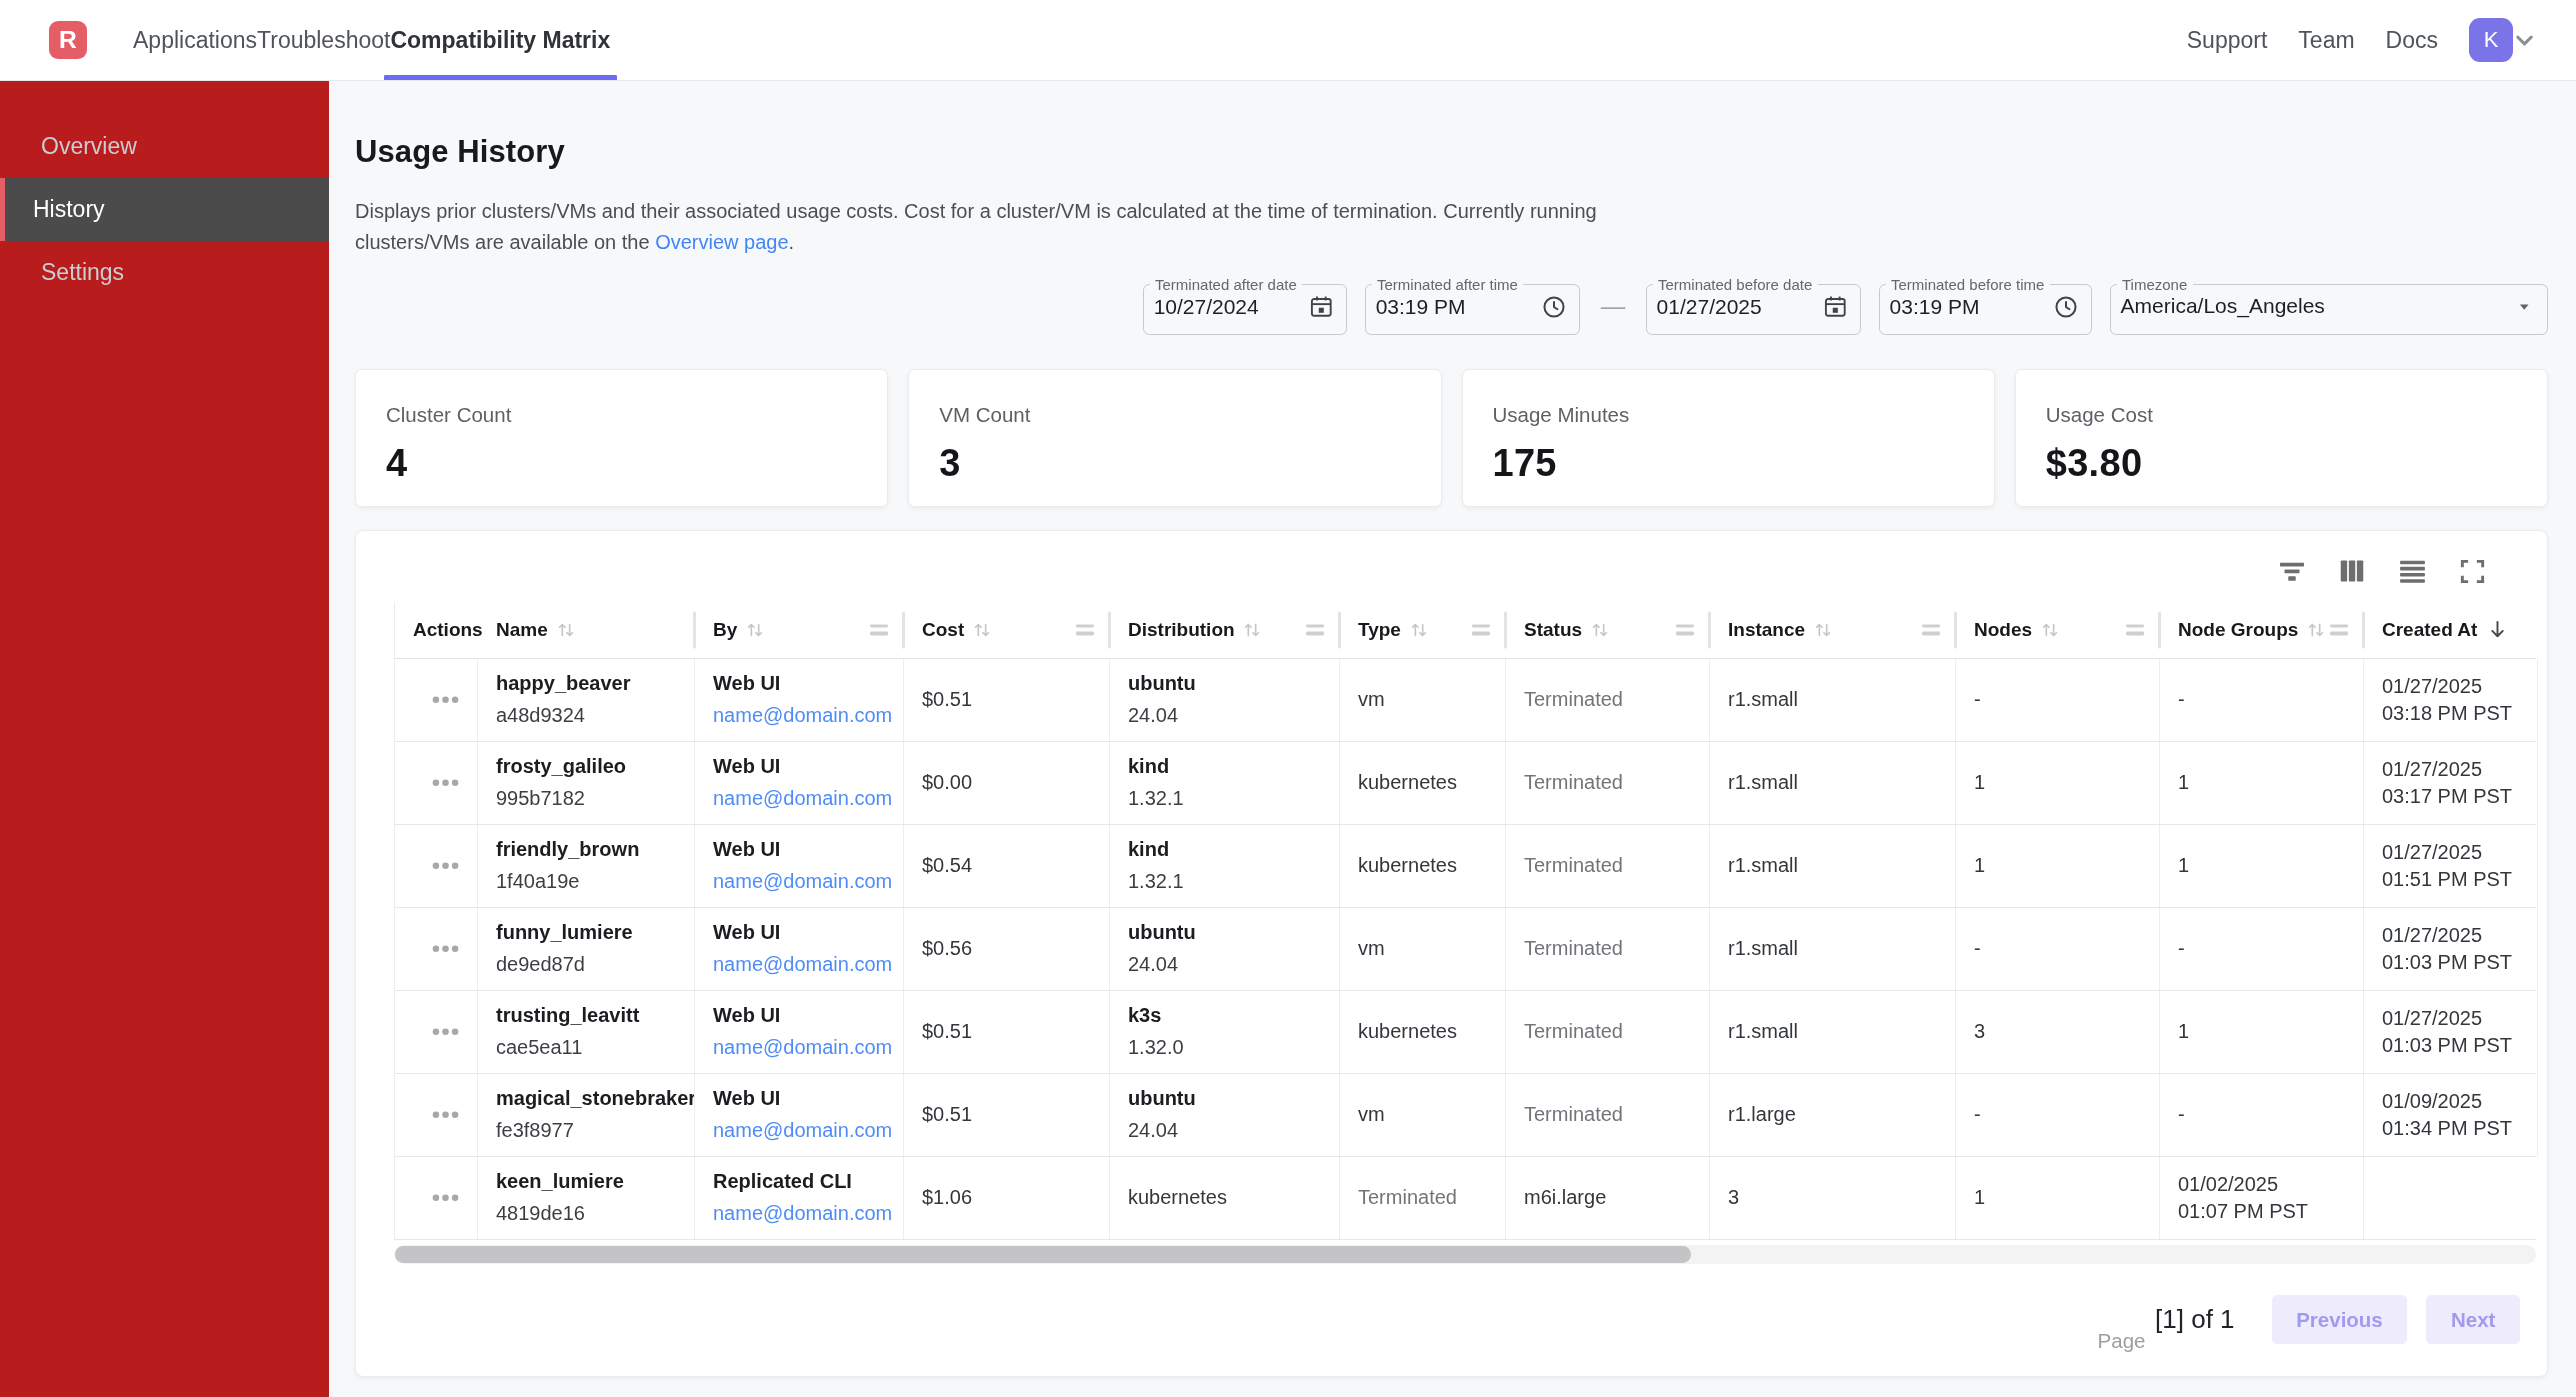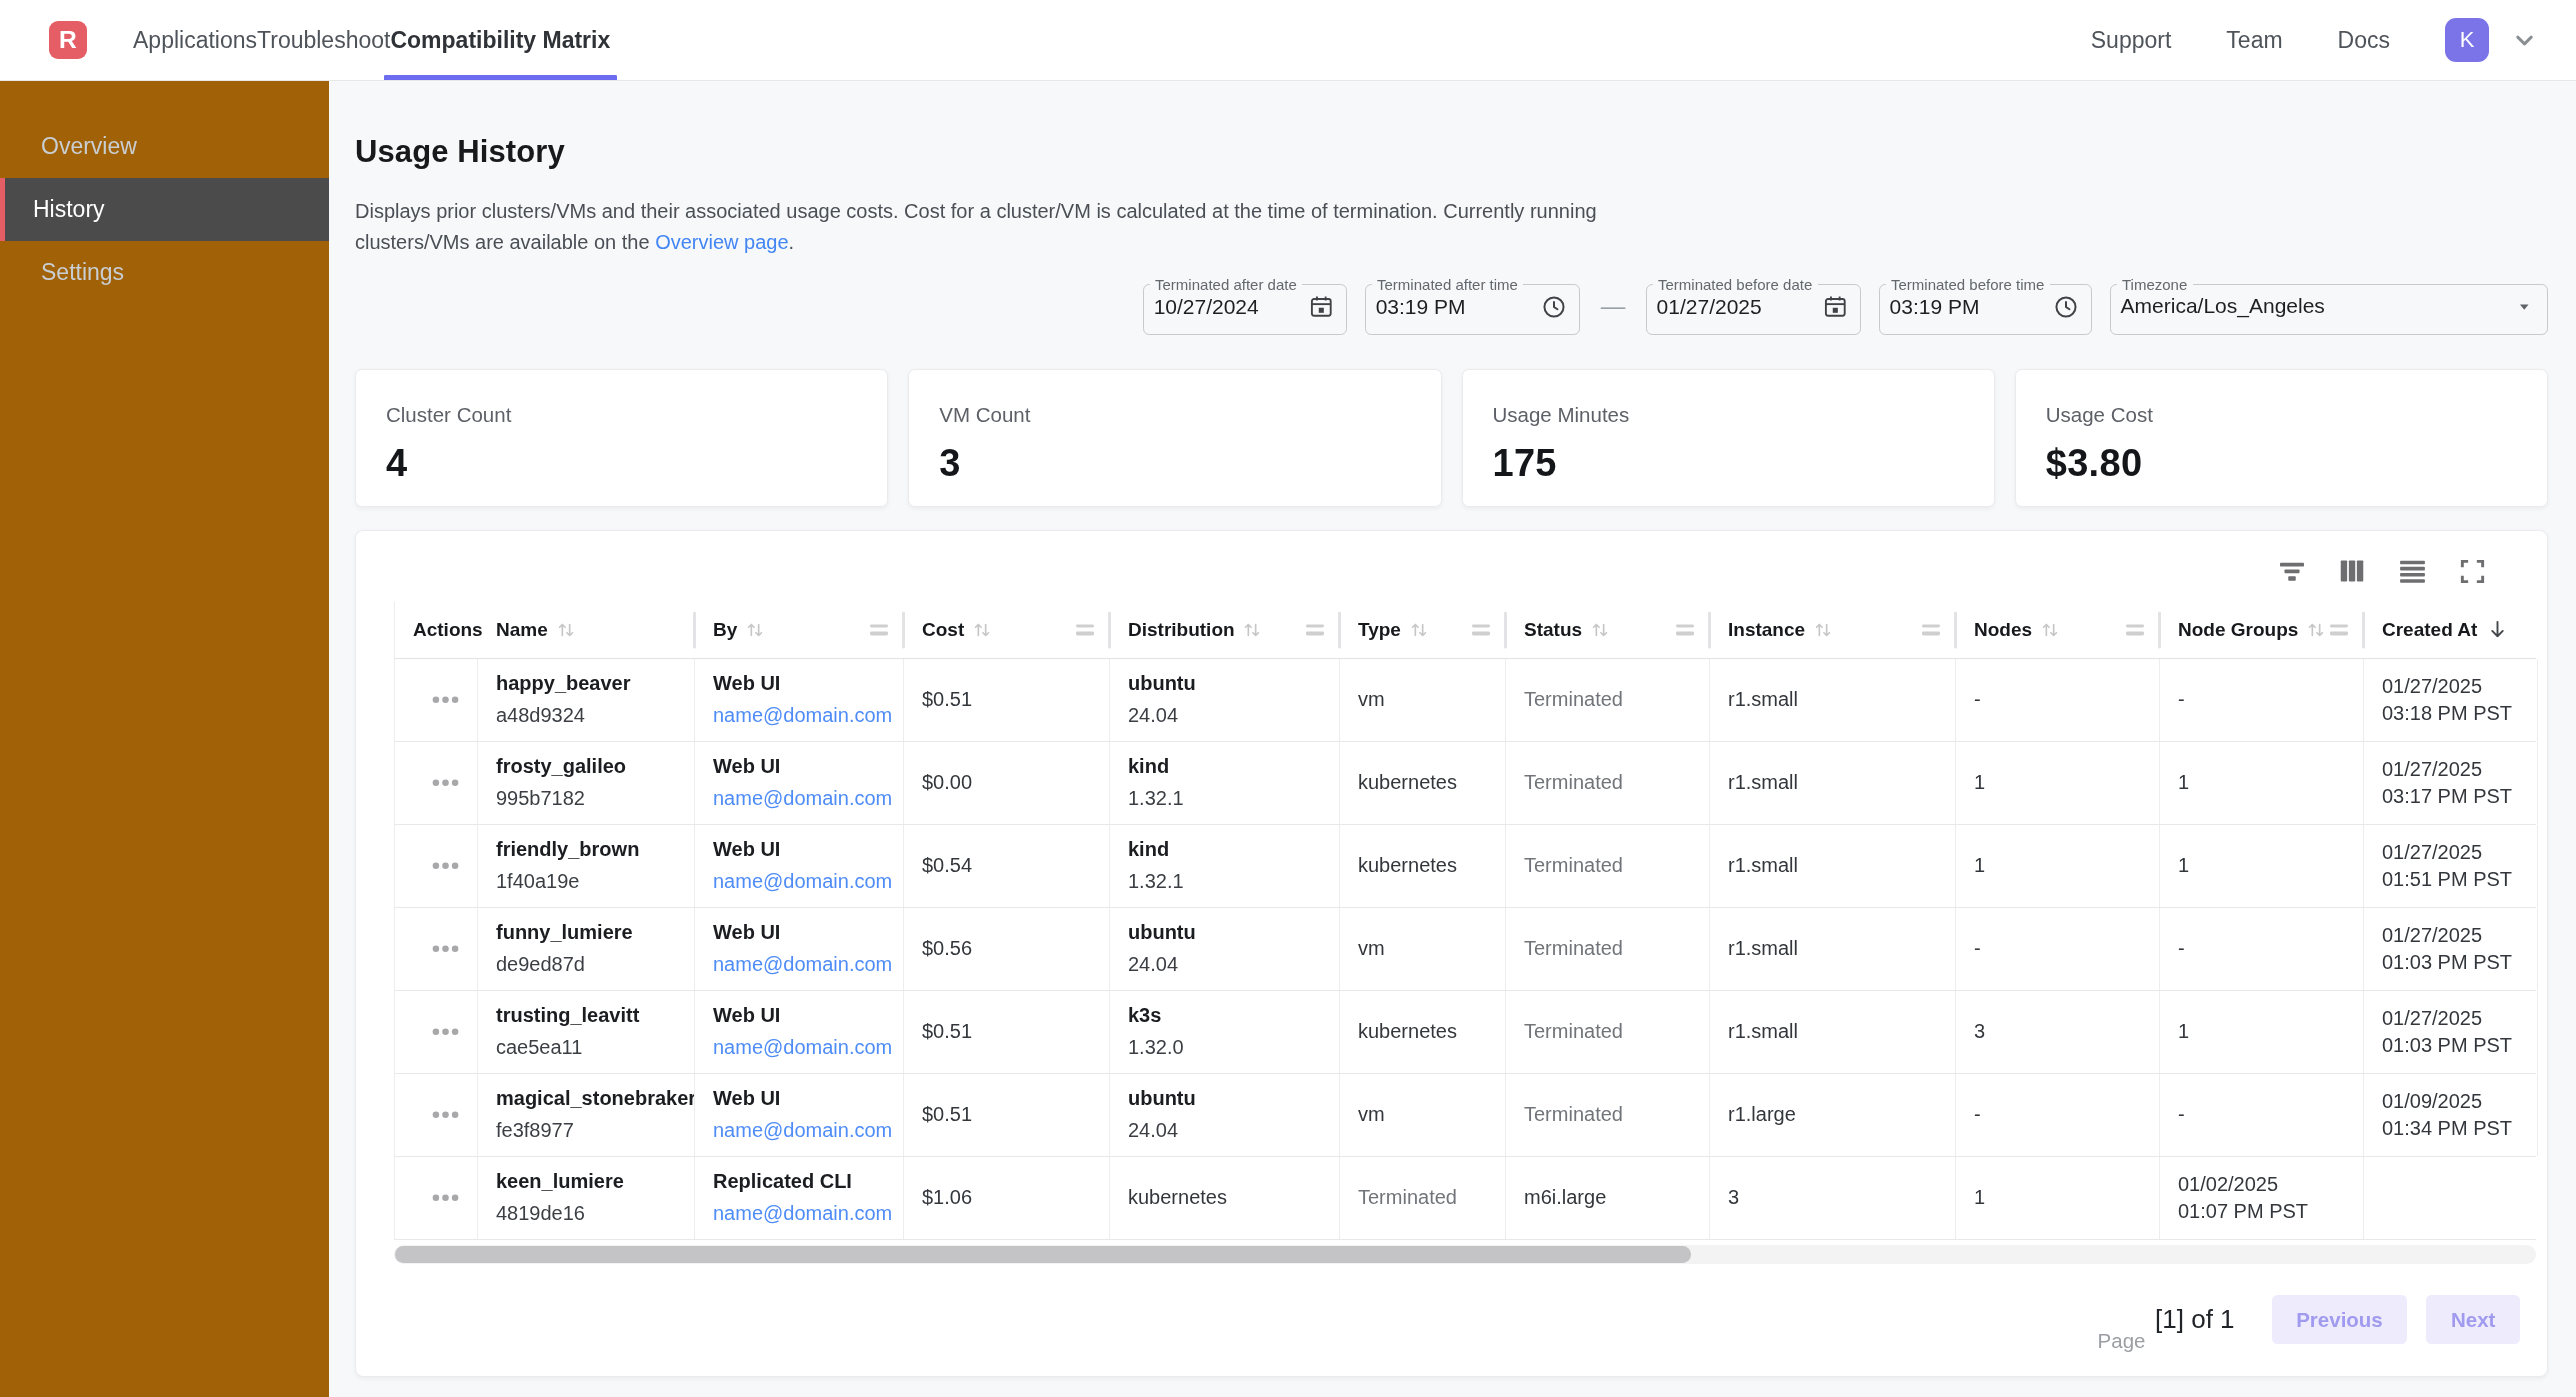--- a/index.html
+++ b/index.html
@@ -11,27 +11,27 @@
     border-bottom:1.4px solid #e8e8e8; display:flex; align-items:stretch; z-index:5; }
   .logo { width:38px; height:38px; background:#e55e66; border-radius:9px; color:#fff;
     font-size:24.6px; font-weight:bold; display:flex; align-items:center; justify-content:center;
     align-self:center; margin:0 46px 0 49px; }
   .nav-left { display:flex; align-items:stretch; }
   .nav-item { display:flex; align-items:center; font-size:23px; color:#4f545a; position:relative;
     cursor:pointer; white-space:nowrap; }
   .nav-item.active { color:#2f3237; font-weight:bold; }
   .nav-item.active::after { content:""; position:absolute; left:-6.8px; right:-6.8px; bottom:0;
     height:5.5px; background:#6b6cf0; border-radius:1.4px 1.4px 0 0; }
-  .nav-right { margin-left:auto; display:flex; gap:55px; align-items:center; padding-right:38px; }
+  .nav-right { margin-left:auto; display:flex; gap:31px; align-items:center; padding-right:38px; }
   .avatar { width:44px; height:44px; border-radius:11px; background:#7b74e8; color:#fff;
     font-size:22px; display:flex; align-items:center; justify-content:center; }
   .nav-caret { display:flex; align-items:center; margin-left:-33px; }
 
   
-  .sidebar { position:absolute; left:0; top:81px; width:329px; bottom:0; background:#a16207;
+  .sidebar { position:absolute; left:0; top:81px; width:329px; bottom:0; background:#b91c1c;
     padding-top:34px; }
   .side-item { height:63px; display:flex; align-items:center; padding-left:41px; font-size:23px;
     color:#c9ced3; cursor:pointer; }
   .side-item.active { background:#4b4b4b; color:#fff; border-left:5.5px solid #e55e66; padding-left:28px; }
 
   
   .main { position:absolute; left:329px; top:81px; right:0; bottom:0; background:#f7f8f9;
     padding:53px 28px 0 26px; overflow:hidden; }
   h1 { font-size:31px; color:#17191c; margin-bottom:26px; letter-spacing:0.1px; }
   .desc { font-size:20px; color:#4a4f55; line-height:31px; margin-bottom:18px; }

